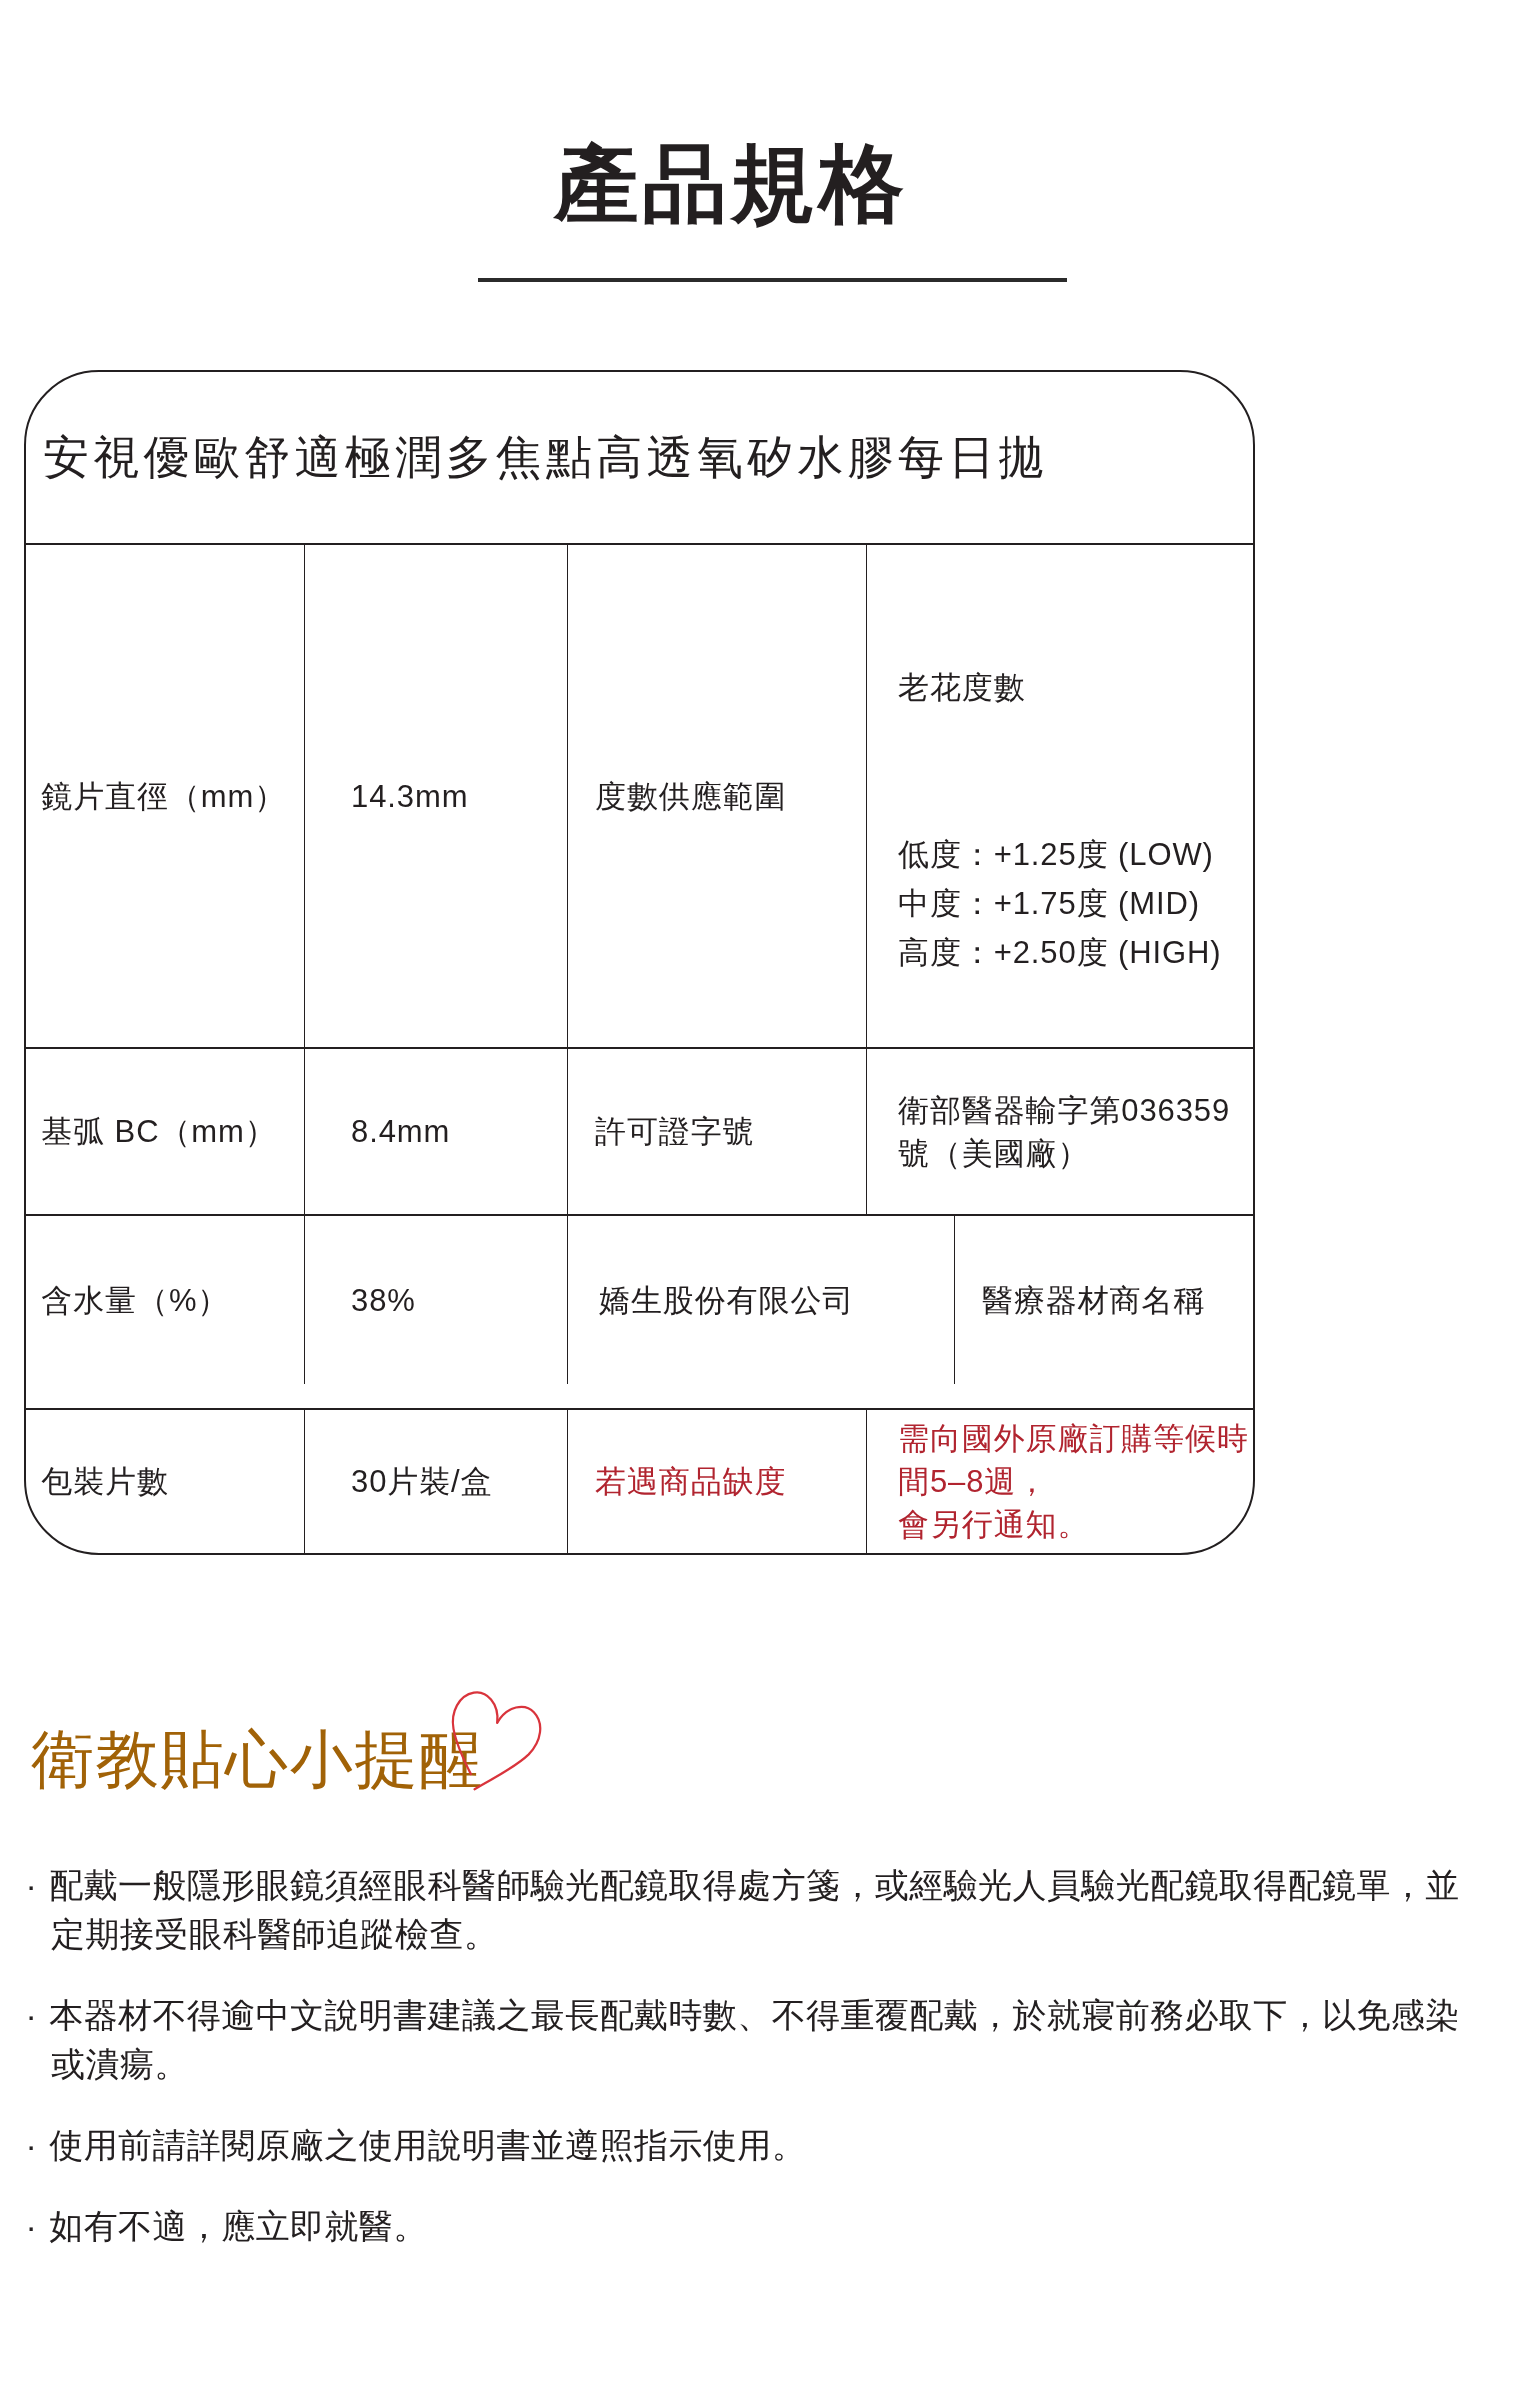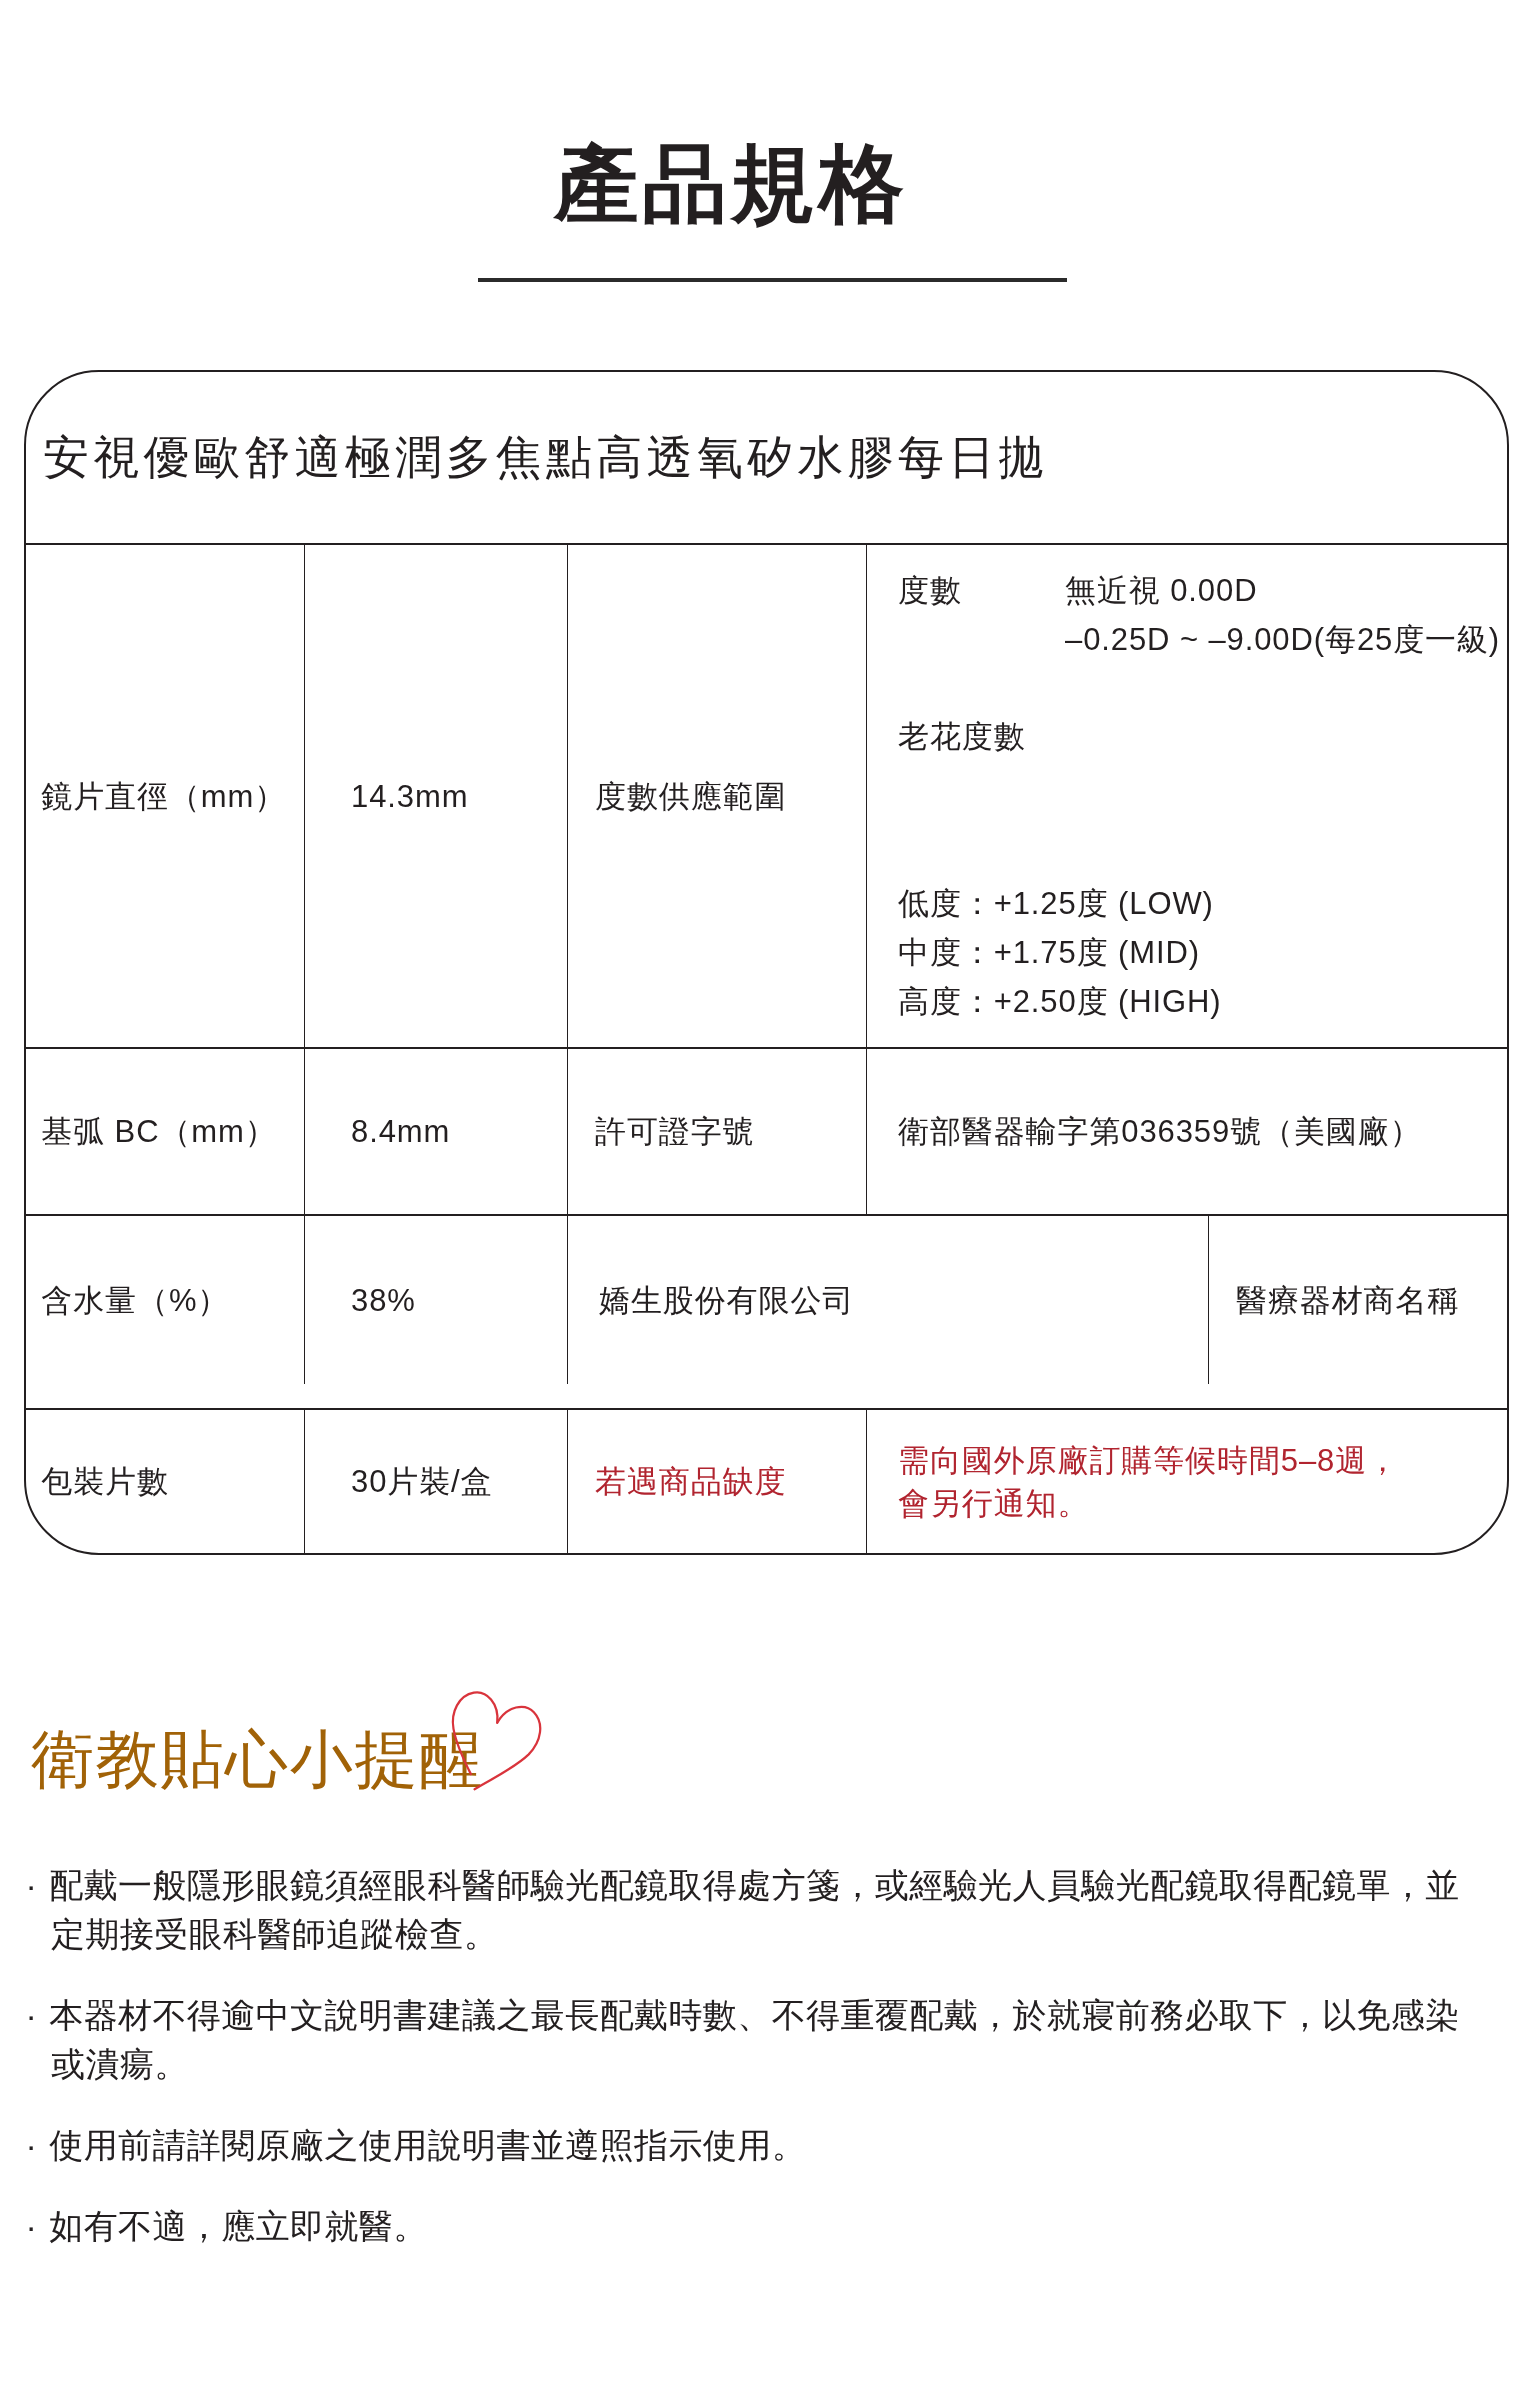--- a/index.html
+++ b/index.html
@@ -13,21 +13,21 @@
     position:absolute;top:128px;left:0;width:1461px;
     text-align:center;font-size:85px;font-weight:700;
     letter-spacing:3.4px;line-height:111px;color:#231f20;
   }
   .title-underline{
     position:absolute;top:278px;left:478px;width:589px;height:4.3px;
     background:#2b2b2b;
   }
   
   .spec-card{
-    position:absolute;left:24px;top:370px;width:1485px;height:1185px;
+    position:absolute;left:24px;top:370px;width:1231px;height:1185px;
     border:2.1px solid #231f20;border-radius:75px;
     box-sizing:border-box;overflow:hidden;
     display:flex;flex-direction:column;background:#fff;
   }
   .card-header{
     height:173px;flex:0 0 173px;display:flex;align-items:center;
     padding-left:17px;font-size:46px;letter-spacing:4.3px;
     border-bottom:2.6px solid #231f20;box-sizing:border-box;
   }
   .spec-row{display:flex;box-sizing:border-box;}
@@ -72,27 +72,20 @@
 
 <div class="spec-card">
 
   <div class="card-header">安視優歐舒適極潤多焦點高透氧矽水膠每日拋</div>
 
   <div class="spec-row row-1">
     <div class="cell col-1">鏡片直徑（mm）</div>
     <div class="cell col-2">14.3mm</div>
     <div class="cell col-3">度數供應範圍</div>
     <div class="cell col-4 stacked">
-      <div class="power-group">
-        <div class="power-label">度數</div>
-        <div class="power-lines">
-          <div>無近視 0.00D</div>
-          <div>–0.25D ~ –9.00D(每25度一級)</div>
-        </div>
-      </div>
       <div class="power-group second">
         <div class="power-label">老花度數</div>
         <div class="power-lines">
           <div>低度：+1.25度 (LOW)</div>
           <div>中度：+1.75度 (MID)</div>
           <div>高度：+2.50度 (HIGH)</div>
         </div>
       </div>
     </div>
   </div>

